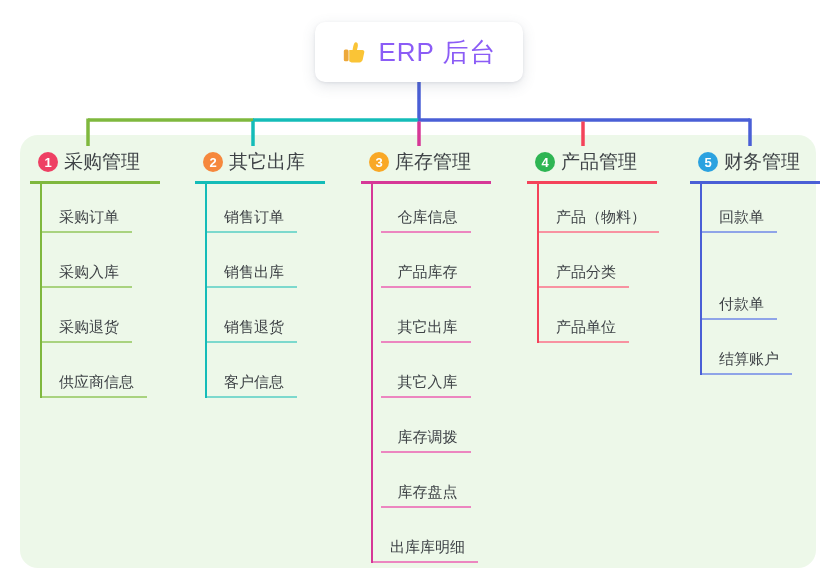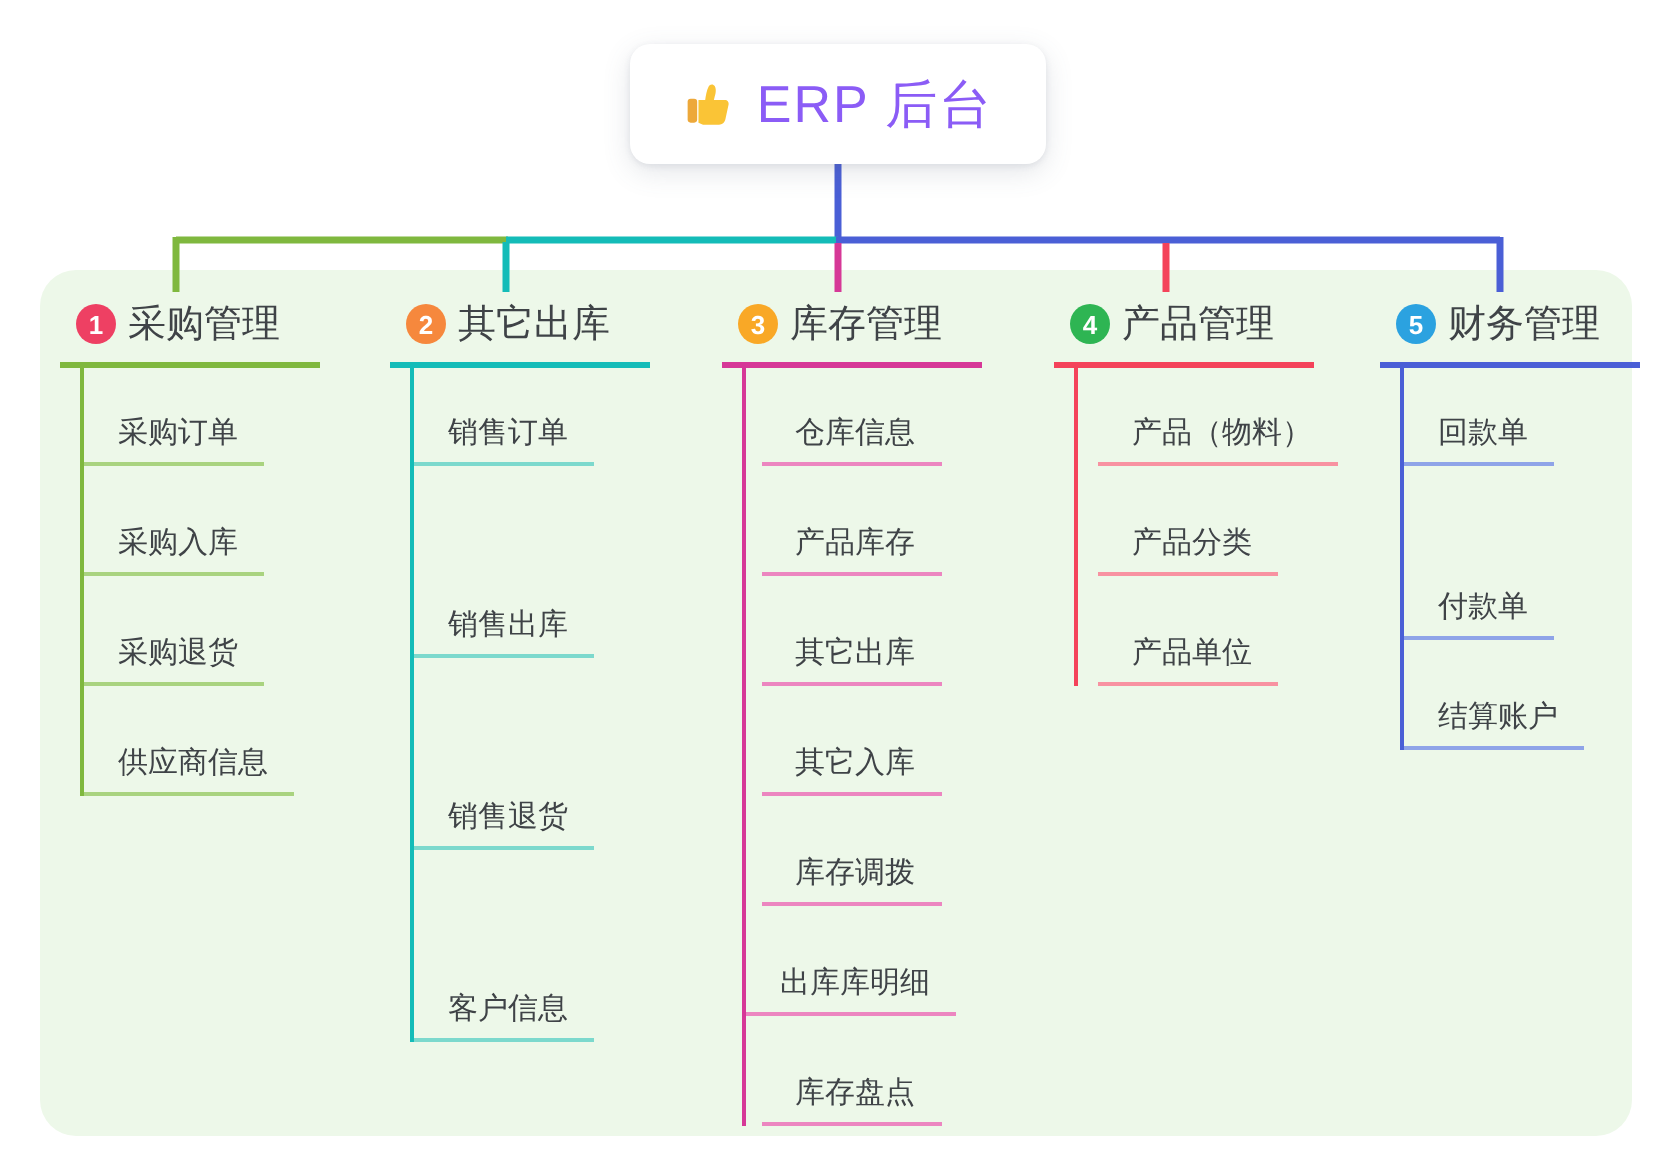--- a/index.html
+++ b/index.html
@@ -86,21 +86,21 @@
           <span class="child-label">供应商信息</span>
         </div>
     </div>
   </div>
 
   <div class="branch" style="left:195px;">
     <div class="branch-header" style="border-bottom-color: rgb(20, 188, 184);">
       <span class="badge" style="background-color: rgb(246, 136, 61);">2</span>
       <span class="branch-label">其它出库</span>
     </div>
-    <div class="children" style="border-left-color: rgb(20, 188, 184); gap: 41px;">
+    <div class="children" style="border-left-color: rgb(20, 188, 184);">
       <div class="child" style="border-bottom-color: rgb(124, 217, 205);">
           <span class="child-label">销售订单</span>
         </div>
       <div class="child" style="border-bottom-color: rgb(124, 217, 205);">
           <span class="child-label">销售出库</span>
         </div>
       <div class="child" style="border-bottom-color: rgb(124, 217, 205);">
           <span class="child-label">销售退货</span>
         </div>
       <div class="child" style="border-bottom-color: rgb(124, 217, 205);">
@@ -124,34 +124,34 @@
       <div class="child" style="border-bottom-color: rgb(236, 134, 192);">
           <span class="child-label">其它出库</span>
         </div>
       <div class="child" style="border-bottom-color: rgb(236, 134, 192);">
           <span class="child-label">其它入库</span>
         </div>
       <div class="child" style="border-bottom-color: rgb(236, 134, 192);">
           <span class="child-label">库存调拨</span>
         </div>
       <div class="child" style="border-bottom-color: rgb(236, 134, 192);">
-          <span class="child-label">出库库明细</span>
+          <span class="child-label">库存盘点</span>
         </div>
       <div class="child" style="border-bottom-color: rgb(236, 134, 192);">
-          <span class="child-label">库存盘点</span>
+          <span class="child-label">出库库明细</span>
         </div>
     </div>
   </div>
 
   <div class="branch" style="left:527px;">
     <div class="branch-header" style="border-bottom-color: rgb(244, 67, 90);">
       <span class="badge" style="background-color: rgb(46, 181, 83);">4</span>
       <span class="branch-label">产品管理</span>
     </div>
-    <div class="children" style="border-left-color: rgb(244, 67, 90); padding-left: 10px;">
+    <div class="children" style="border-left-color: rgb(244, 67, 90);">
       <div class="child" style="border-bottom-color: rgb(248, 146, 161);">
           <span class="child-label">产品（物料）</span>
         </div>
       <div class="child" style="border-bottom-color: rgb(248, 146, 161);">
           <span class="child-label">产品分类</span>
         </div>
       <div class="child" style="border-bottom-color: rgb(248, 146, 161);">
           <span class="child-label">产品单位</span>
         </div>
     </div>

